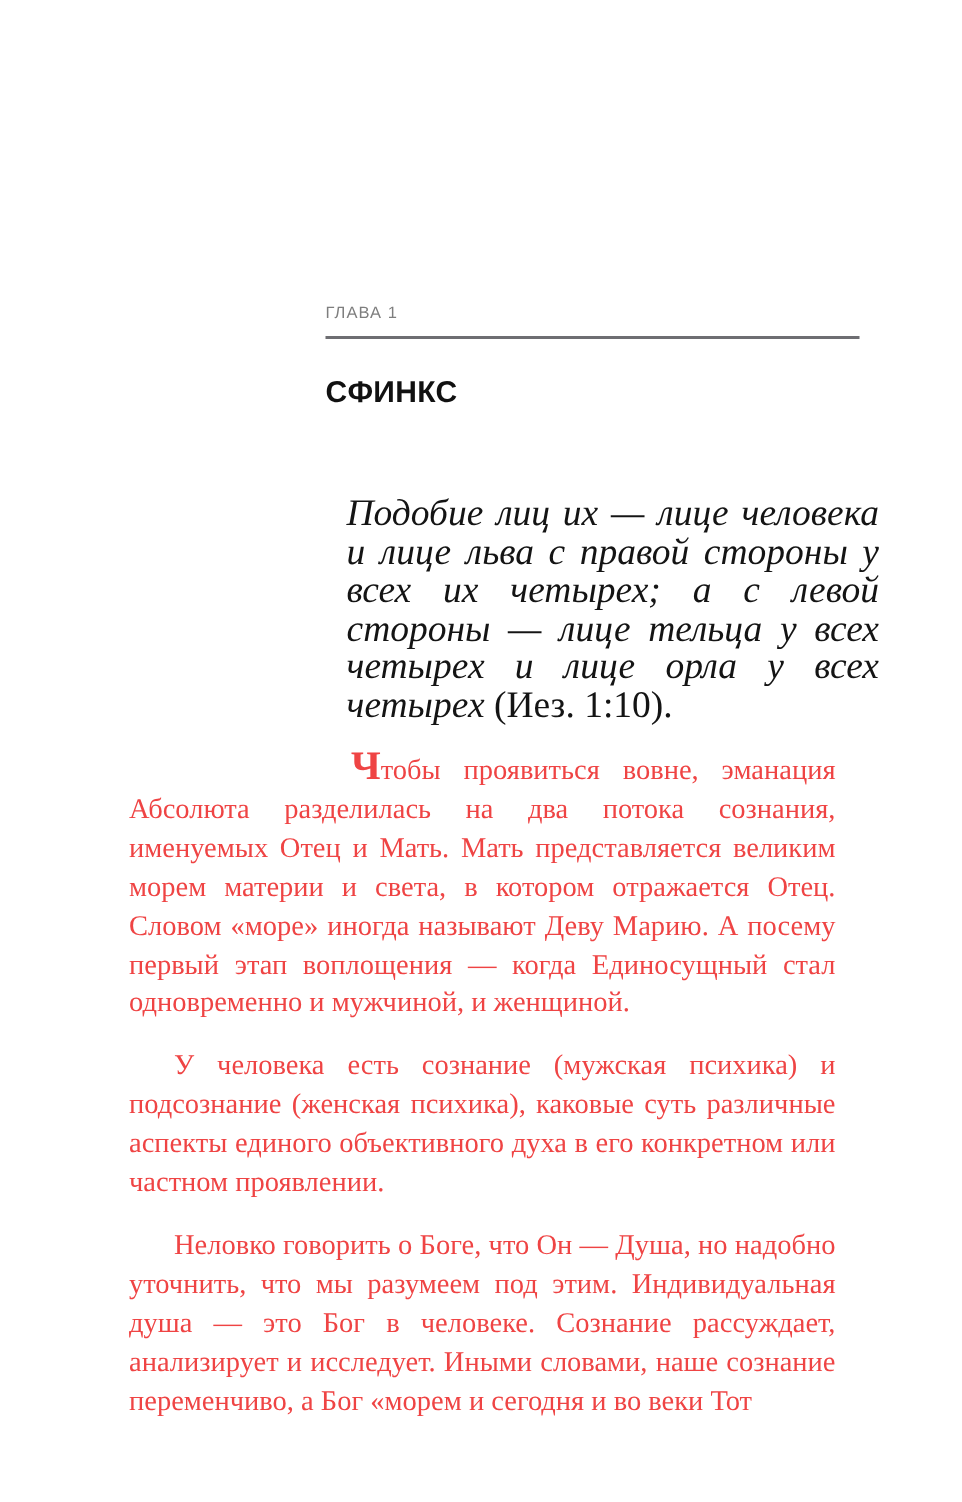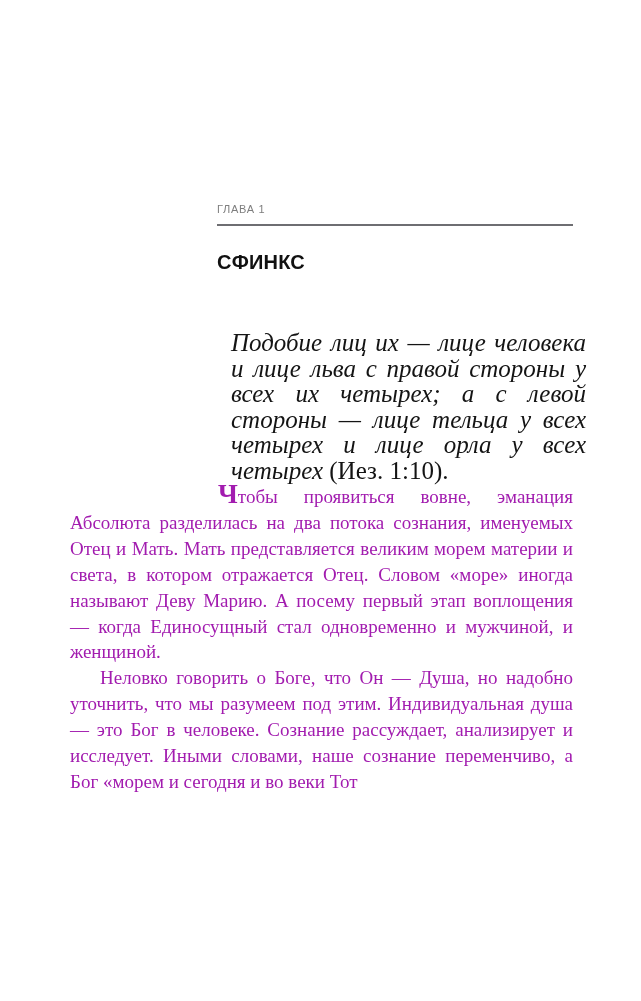--- a/index.html
+++ b/index.html
@@ -79,27 +79,27 @@
 
   
   .body-copy {
     position: absolute;
     left: 70px;
     top: 482px;
     width: 503px;
   }
 
   .body-copy p {
-    margin: 0;
+    margin: 16px;
     font-size: 19px;
     line-height: 25.9px;
     text-align: justify;
     text-justify: inter-word;
     hyphens: manual;
-    color: #a21caf;
+    color: #ef4444;
     text-indent: 30px;
   }
 
   .body-copy p.opening {
     text-indent: 148px;
   }
 
   .initial-cap {
     font-weight: 700;
     font-size: 27px;
@@ -115,16 +115,17 @@
   <div class="chapter-header">
     <div class="chapter-label">ГЛАВА 1</div>
     <div class="chapter-rule"></div>
     <h1 class="chapter-title">СФИНКС</h1>
   </div>
 
   <p class="epigraph"><span>Подобие лиц их — лице человека и лице льва с правой стороны у всех их четырех; а с левой стороны — лице тельца у всех четырех и лице орла у всех четырех </span><span class="citation">(Иез. 1:10).</span></p>
 
   <div class="body-copy">
     <p class="opening"><span class="initial-cap">Ч</span><span>тобы проявиться вовне, эманация Абсолюта разделилась на два потока сознания, именуемых Отец и Мать. Мать представляется великим морем материи и света, в котором отражается Отец. Словом «море» иногда называют Деву Марию. А посему первый этап воплощения — когда Единосущный стал одновременно и мужчиной, и женщиной.</span></p>
+    <p><span>У человека есть сознание (мужская психика) и подсознание (женская психика), каковые суть различные аспекты единого объективного духа в его конкретном или частном проявлении.</span></p>
     <p><span>Неловко говорить о Боге, что Он — Душа, но надобно уточнить, что мы разумеем под этим. Индивидуальная душа — это Бог в человеке. Сознание рассуждает, анализирует и исследует. Иными словами, наше сознание переменчиво, а Бог «морем и сегодня и во веки Тот</span></p>
   </div>
 
 </div>
 
 </body></html>

